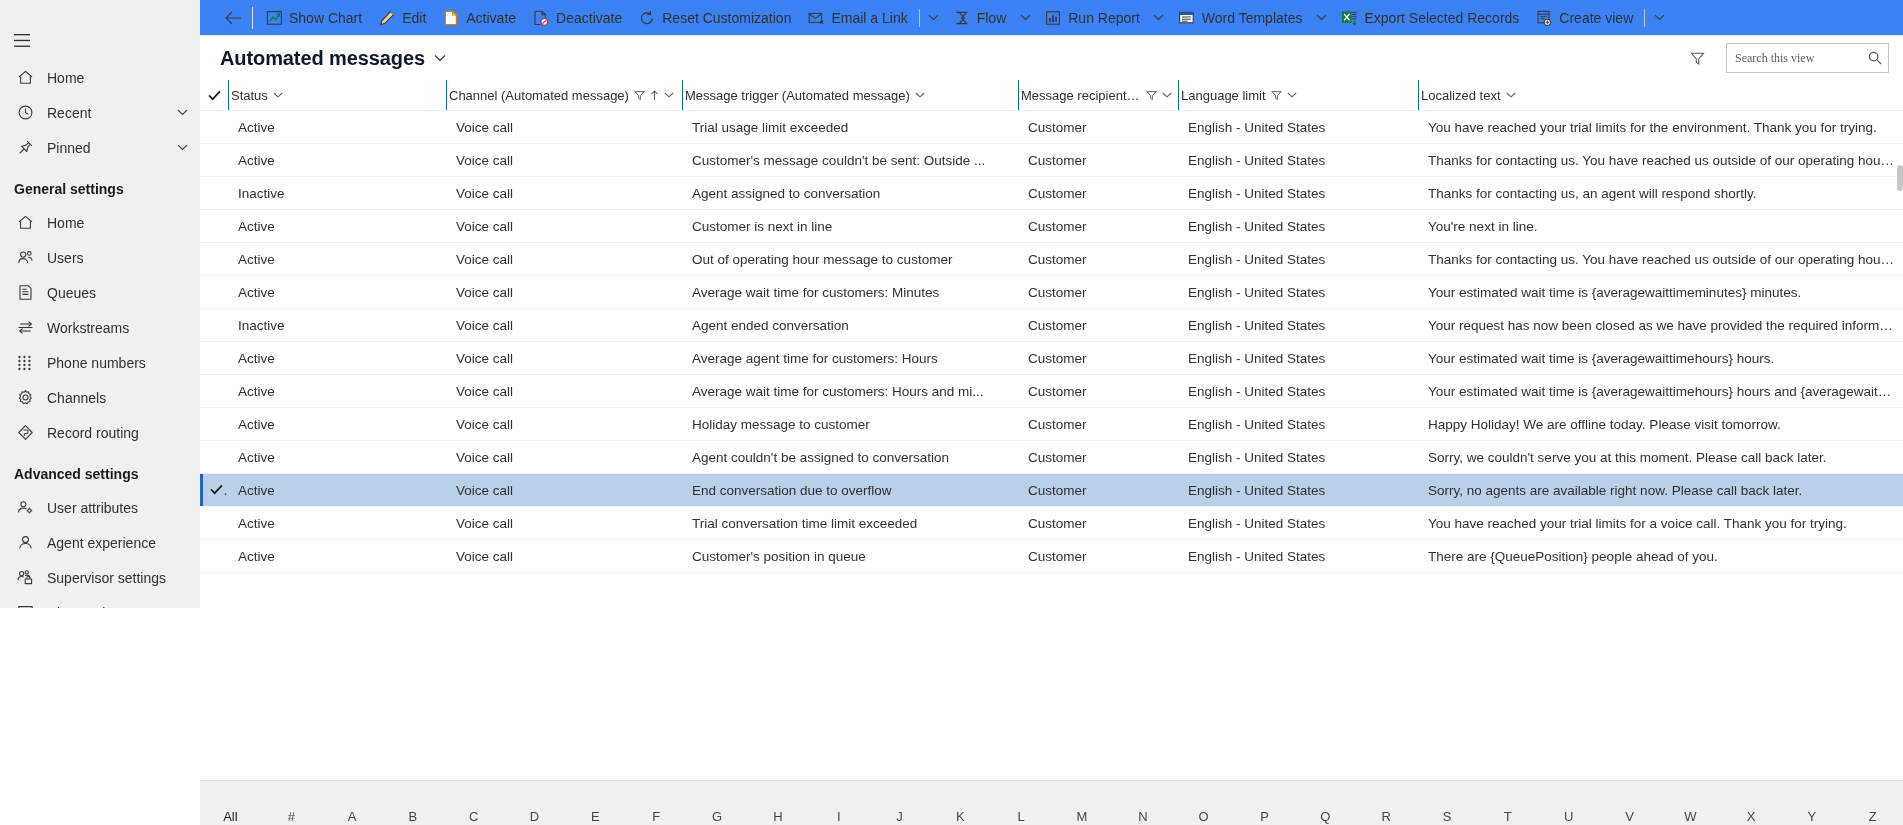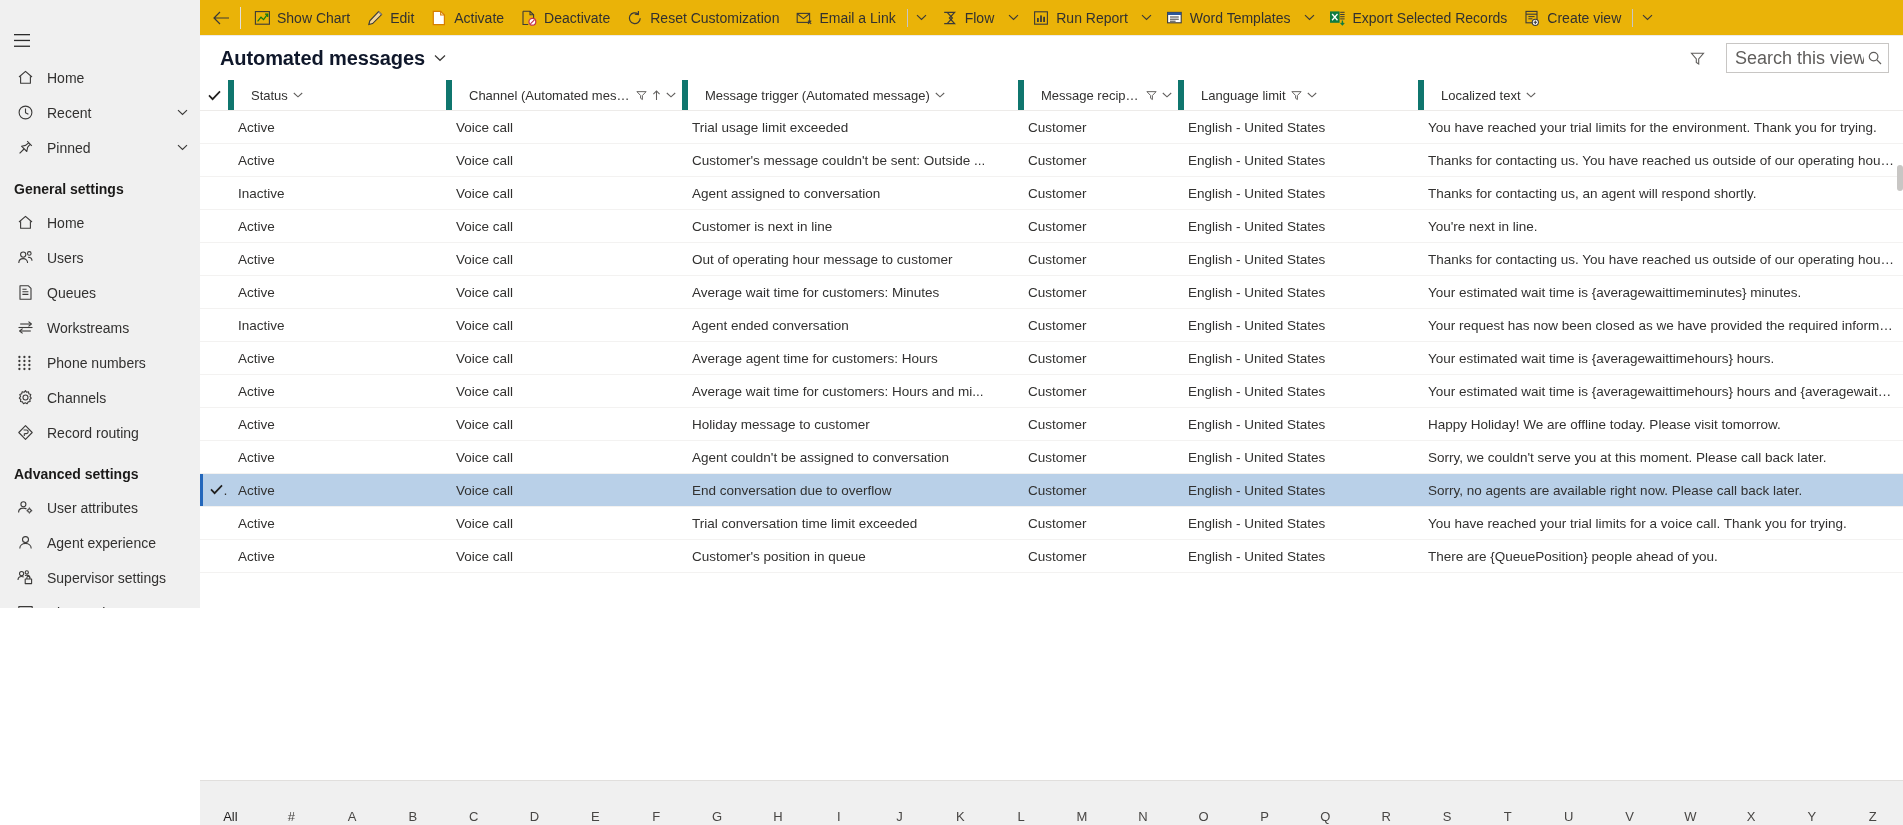--- a/index.html
+++ b/index.html
@@ -47,22 +47,22 @@
   
   .main {
     flex: 1 1 auto; height: 825px; position: relative;
     background: #ffffff; display: flex; flex-direction: column;
     min-width: 0;
   }
 
   
   .cmdbar {
     height: 36px; flex: 0 0 36px; display: flex; align-items: center;
-    background: #eab308; border-bottom: 1px solid #edebe9;
-    padding-left: 4px; white-space: nowrap; overflow: hidden;
+    background: #3b82f6; border-bottom: 1px solid #edebe9;
+    padding-left: 16px; white-space: nowrap; overflow: hidden;
   }
   .backbtn {
     width: 34px; height: 36px; display: flex;
     align-items: center; justify-content: center;
     cursor: pointer; color: #3b3a39;
   }
   .cmd-sep {
     width: 1px; height: 22px; background: #e1dfdd; margin: 0 4px 0 2px;
     flex: 0 0 1px;
   }
@@ -109,21 +109,21 @@
     justify-content: center; cursor: pointer; color: #605e5c;
     margin-right: 14px;
   }
   .searchbox {
     width: 163px; height: 30px; border: 1px solid #c8c6c4;
     background: #fff; display: flex; align-items: center;
     padding: 0 6px 0 8px;
   }
   .searchbox input {
     flex: 1 1 auto; border: none; outline: none;
-    font-family: Liberation Sans, sans-serif; font-size: 18px;
+    font-family: Liberation Serif, serif; font-size: 12px;
     color: #b91c1c; background: transparent; min-width: 0;
   }
   .searchbox input::placeholder { color: #605e5c; }
   .search-ico { display: flex; color: #605e5c; margin-left: 4px; }
 
   
   .gridwrap {
     flex: 1 1 auto; overflow: hidden; position: relative;
     display: flex; flex-direction: column; min-height: 0;
   }
@@ -131,21 +131,21 @@
     width: 100%; border-collapse: collapse; table-layout: fixed;
   }
   .grid thead th {
     height: 30px; font-size: 13px; font-weight: 400; color: #323130;
     text-align: left; background: #fff;
     border-bottom: 1px solid #edebe9;
     padding: 0; vertical-align: middle;
   }
   .th-inner {
     display: flex; align-items: center; height: 30px;
-    padding: 0 6px 0 17px; border-left: 6px solid #0f766e;
+    padding: 0 6px 0 2px; border-left: 1px solid #0f766e;
     overflow: hidden; white-space: nowrap; cursor: pointer;
   }
   .th-label { overflow: hidden; text-overflow: ellipsis; white-space: nowrap; }
   .th-ico { margin-left: 5px; display: flex; color: #605e5c; flex: 0 0 auto; }
   .th-check {
     width: 28px; display: flex; align-items: center;
     justify-content: center; color: #201f1e; cursor: pointer;
   }
 
   .grid tbody td {

